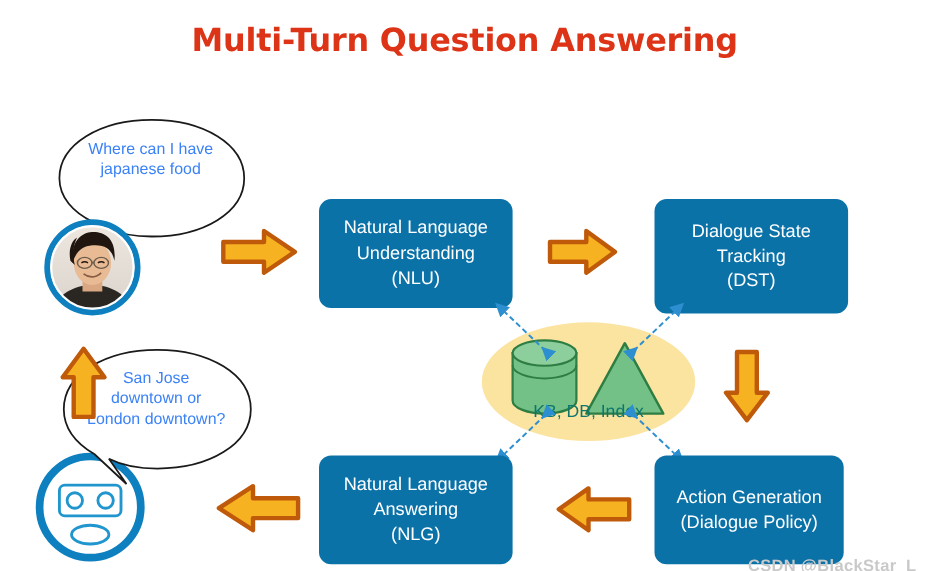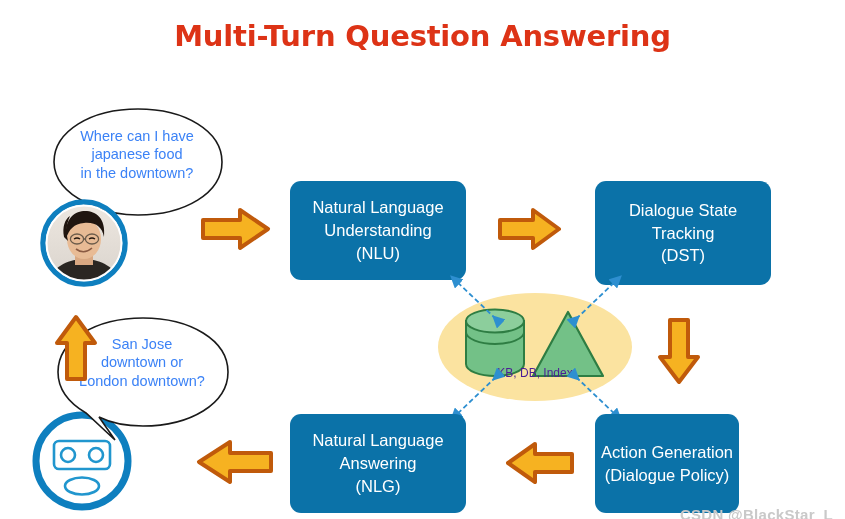--- a/index.html
+++ b/index.html
@@ -47,38 +47,38 @@
     line-height: 1.38;
     text-align: center;
     box-sizing: border-box;
     padding: 4px 8px;
   }
   .pbox .ln { display: block; white-space: nowrap; }
 
   #box-nlu { left: 290px; top: 170px; width: 176px; height: 99px; }
   #box-dst { left: 595px; top: 170px; width: 176px; height: 104px; }
   #box-nlg { left: 290px; top: 403px; width: 176px; height: 99px; }
-  #box-ag  { left: 595px; top: 403px; width: 144px; height: 99px; }
+  #box-ag  { left: 595px; top: 403px; width: 172px; height: 99px; }
 
   
   #kb-ellipse {
     position: absolute;
     left: 437px;
     top: 281px;
     width: 196px;
     height: 110px;
   }
   #kb-label {
     position: absolute;
     left: 437px;
     top: 355px;
     width: 196px;
     text-align: center;
-    font-size: 12px;
-    color: #4c1d95;
+    font-size: 16px;
+    color: #0f766e;
     font-family: "Liberation Sans", sans-serif;
   }
 
   
   #avatar-user {
     position: absolute;
     left: 38px;
     top: 186px;
     width: 92px;
     height: 92px;
@@ -130,21 +130,20 @@
              C 135 2 172 24 172 55
              C 172 86 135 108 88 108
              C 72 108 57 105 45 100
              L 36 123 L 35 95
              C 16 86 4 72 4 55
              C 4 24 41 2 88 2 Z" fill="#ffffff" stroke="#1a1a1a" stroke-width="1.6"></path>
   </svg>
   <div class="bubble-text" id="bubble1-text">
     <span>Where can I have</span><br>
     <span>japanese food</span><br>
-    <span>in the downtown?</span>
   </div>
 
   <svg id="avatar-user" viewBox="0 0 92 92">
     <defs>
       <clipPath id="clipUser">
           <circle cx="46" cy="46" r="38"></circle>
         </clipPath>
       <linearGradient id="bgPhoto" x1="0" y1="0" x2="0" y2="1">
         <stop offset="0%" stop-color="#efe9e2"></stop>
         <stop offset="100%" stop-color="#d8d2cb"></stop>

